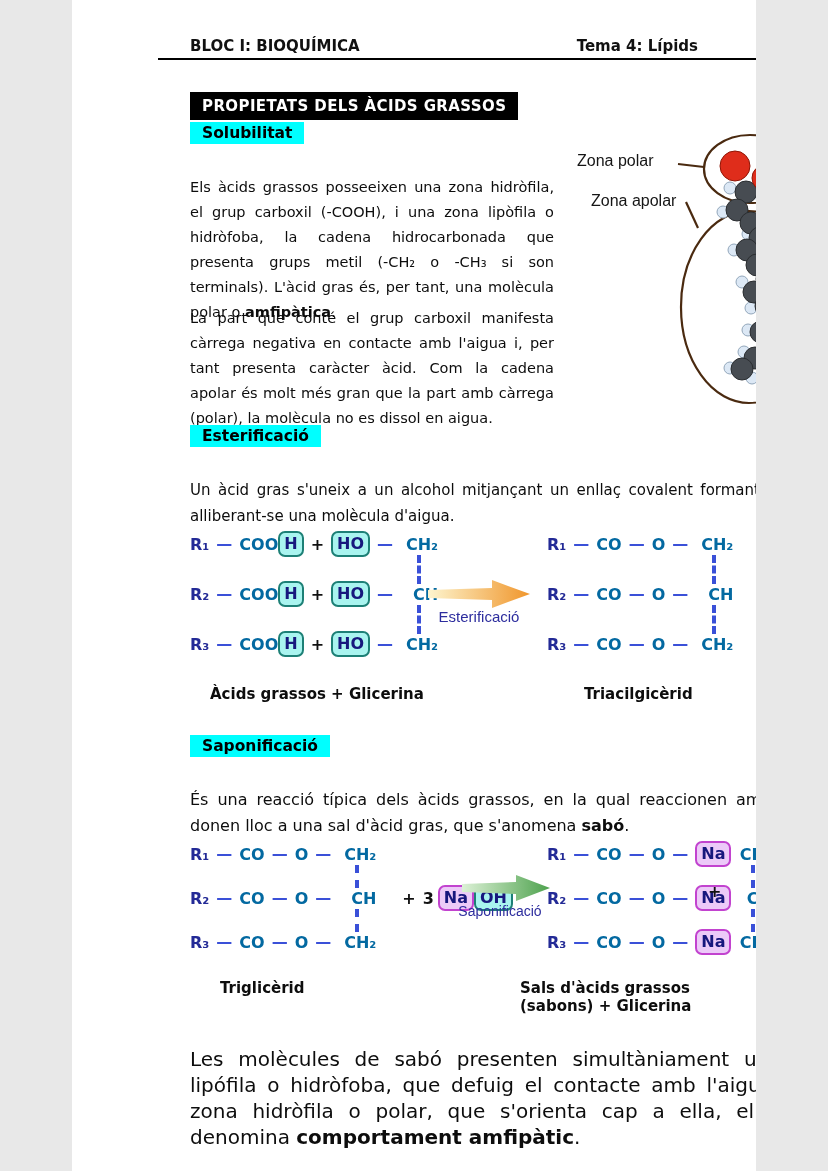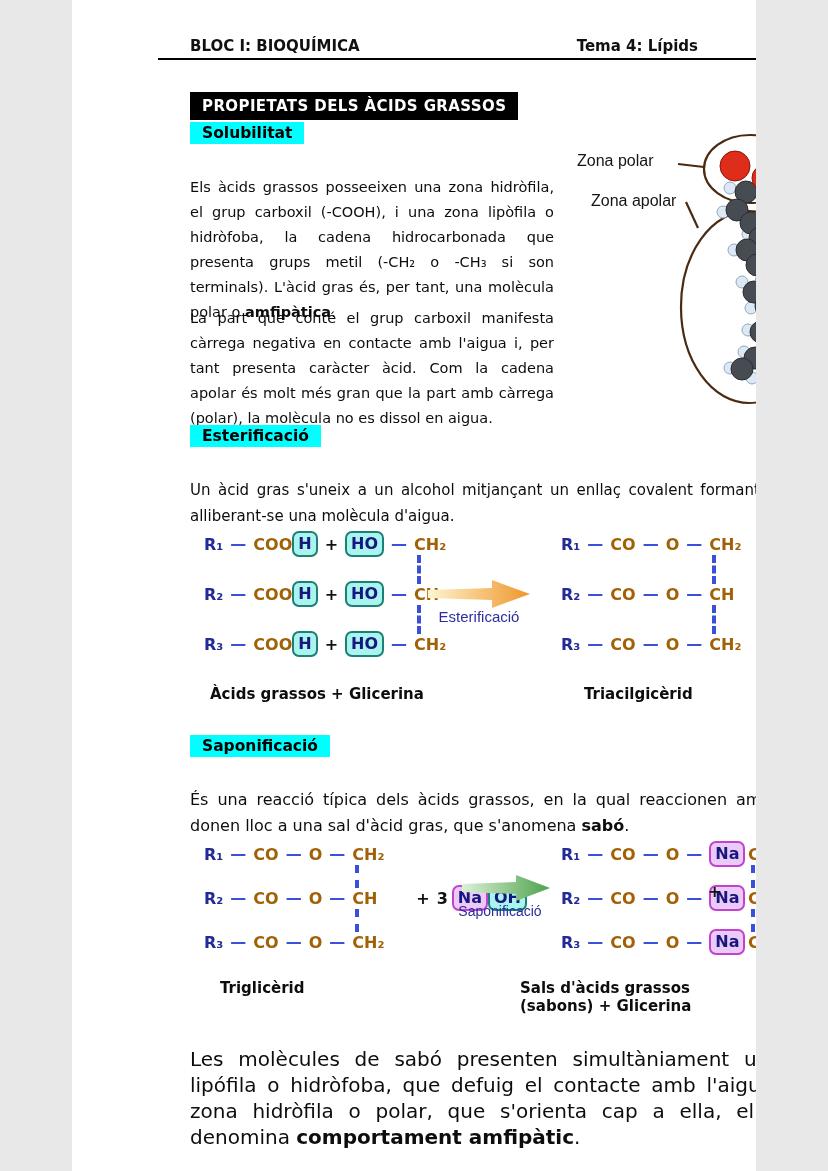--- a/index.html
+++ b/index.html
@@ -26,34 +26,34 @@
   #para4{top:771px;width:654px;font-size:16px;line-height:26px;}
   #para5{top:1026px;width:654px;font-size:20px;line-height:26px;}
   .para b{font-weight:bold;}
 
   .zona{position:absolute;font-family:"Liberation Sans",sans-serif;font-size:16px;color:#151515;}
   #zona-polar{left:505px;top:152px;}
   #zona-apolar{left:496px;top:192px;margin-left:23px;}
   .molecule{position:absolute;left:480px;top:122px;}
 
   .eq{position:absolute;font-size:16px;font-weight:bold;}
-  .eq-row{display:flex;align-items:center;gap:7px;height:28px;margin-left:14px;}
+  .eq-row{display:flex;align-items:center;gap:7px;height:28px;}
   .gap50 .eq-row{margin-bottom:22px;}
   .gap44 .eq-row{margin-bottom:16px;}
   .tok-r{color:#232a96;}
-  .tok-f{color:#a16207;}
+  .tok-f{color:#0369a1;}
   .tok-d{color:#3a50d8;font-weight:800;margin-top:-2px;}
   .tok-p{color:#111;}
   .tok-n{color:#111;}
   .tok-sp{display:inline-block;width:12px;}
   .box{border-radius:7px;padding:0 4px;color:#17177d;border:2px solid;line-height:22px;}
   .box-cyan{background:#a9f4ef;border-color:#1d8076;}
   .box-green{background:#80f0cd;border-color:#1d8076;}
   .box-magenta{background:#eccaf8;border-color:#c243cf;}
-  .tok-c{display:inline-block;min-width:38px;}
+  .tok-c{display:inline-block;min-width:38px;text-align:right;}
   .tok-f + .box{margin-left:-7px;}
   .tok-n + .box{margin-left:-3px;}
   .box + .box{margin-left:-7px;}
   .connector{position:absolute;width:0;border-left:4px dashed #3a50d8;}
 
   #eq-ester-left{left:118px;top:530px;}
   #eq-ester-right{left:475px;top:530px;}
   #eq-sap-left{left:118px;top:840px;}
   #eq-sap-salts{left:475px;top:840px;}
   #eq-sap-glyc{left:662px;top:840px;}

